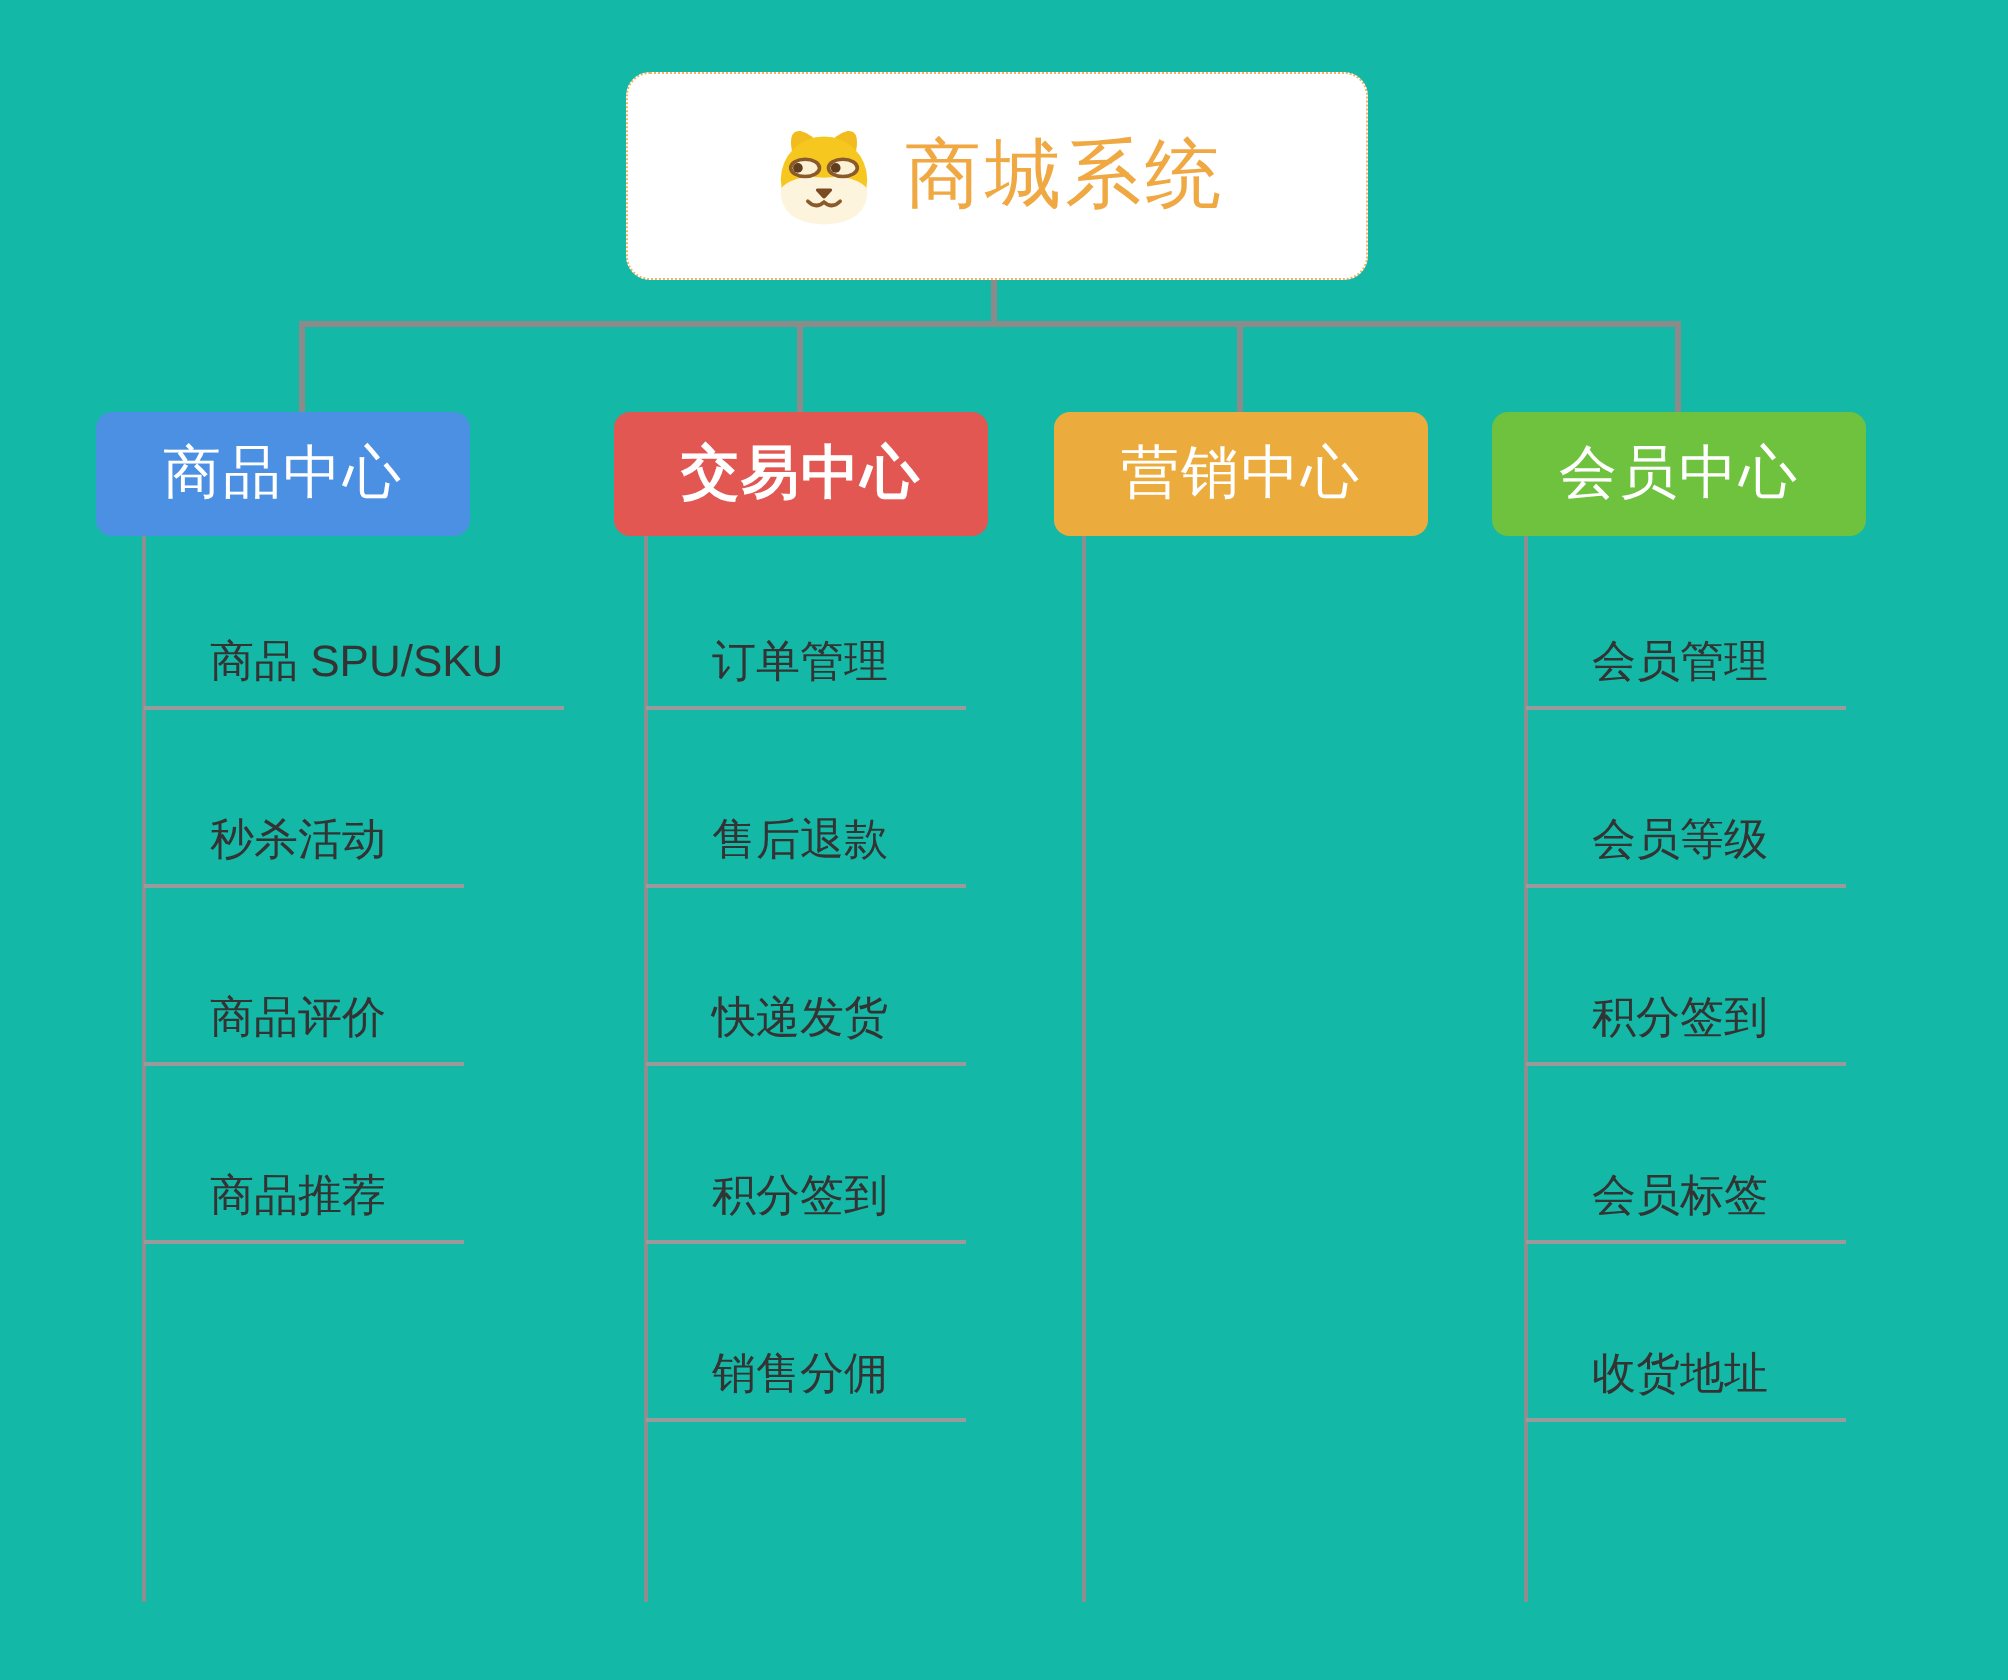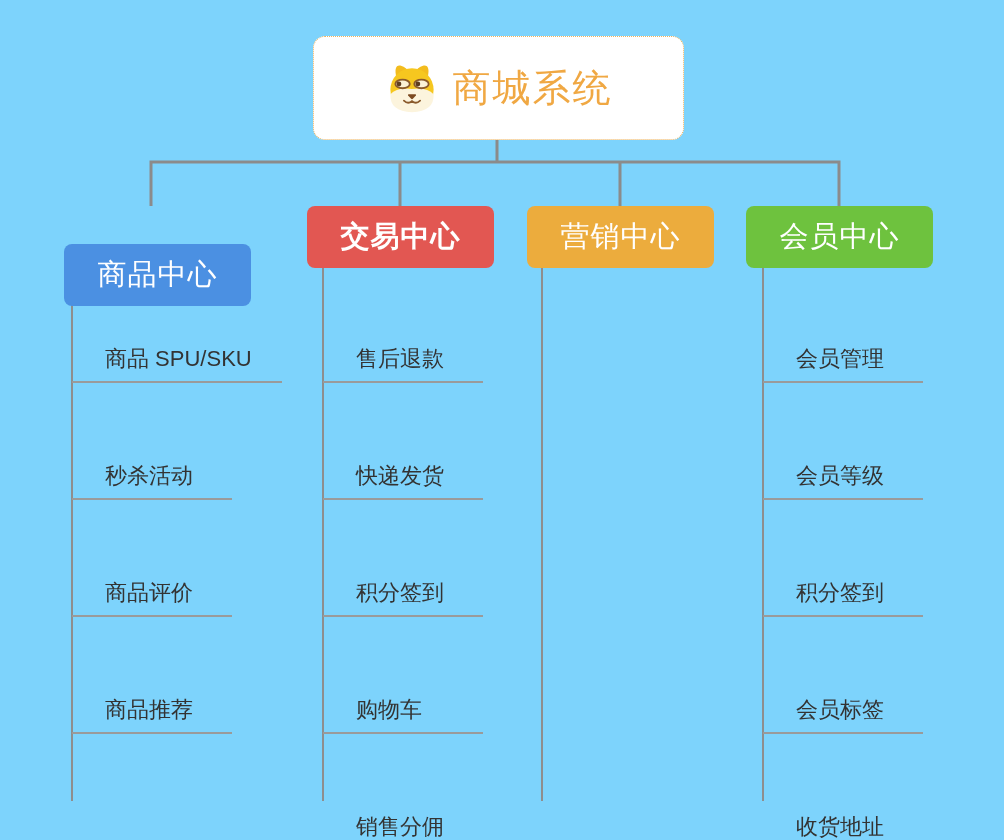--- a/index.html
+++ b/index.html
@@ -1,16 +1,16 @@
 <!DOCTYPE html>
 <html><head>
 <meta charset="utf-8">
 <style>
   html,body{margin:0;padding:0;background:#f5f5f3;font-family:"Liberation Sans","DejaVu Sans",sans-serif;}
-  .canvas{position:relative;width:1004px;height:840px;background:#7dd3fc;overflow:hidden;}
+  .canvas{position:relative;width:1004px;height:840px;background:#14b8a6;overflow:hidden;}
 
   
   .connectors{position:absolute;left:0;top:0;width:1004px;height:840px;pointer-events:none;}
 
   
   .root-node{
     position:absolute;left:313px;top:36px;width:371px;height:104px;
     background:#ffffff;border:1px dotted #efb45f;border-radius:12px;
     display:flex;align-items:center;justify-content:center;gap:14px;
     box-sizing:border-box;cursor:pointer;
@@ -18,33 +18,33 @@
   .root-title{font-size:38px;letter-spacing:2px;font-weight:500;color:#f0a843;line-height:1;}
   .doge{width:54px;height:54px;flex:0 0 auto;}
 
   
   .branch-header{
     position:absolute;top:206px;width:187px;height:62px;border-radius:8px;
     color:#ffffff;font-size:29px;letter-spacing:1px;
     display:flex;align-items:center;justify-content:center;
     box-sizing:border-box;cursor:pointer;
   }
-  .bh1{left:64px;margin-top:38px;} .bh2{left:307px;font-weight:bold;} .bh3{left:527px;} .bh4{left:746px;}
+  .bh1{left:48px;} .bh2{left:307px;font-weight:bold;} .bh3{left:527px;} .bh4{left:746px;}
 
   
   .children{
     position:absolute;top:268px;margin:0;padding:0;list-style:none;
   }
   .cl1{left:72px;} .cl2{left:323px;} .cl3{left:542px;} .cl4{left:763px;}
   .children li{
     box-sizing:border-box;height:89px;width:fit-content;min-width:160px;
     display:flex;align-items:flex-end;
     padding:0 30px 7px 33px;
     border-bottom:2px solid #9a9a9a;
-    font-size:22px;color:#333333;white-space:nowrap;cursor:pointer;margin-top:28px;
+    font-size:22px;color:#333333;white-space:nowrap;cursor:pointer;
   }
   .children li:first-child{height:87px;}
 </style>
 </head>
 <body>
 
 <div class="canvas">
 
   <svg class="connectors" xmlns="http://www.w3.org/2000/svg">
     <g fill="none" stroke-width="3" stroke="#8B8B8B">
@@ -83,24 +83,24 @@
   <div class="branch-header bh4" style="background: rgb(110, 194, 62);">会员中心</div>
 
   <ul class="children cl1">
     <li>商品 SPU/SKU</li>
     <li>秒杀活动</li>
     <li>商品评价</li>
     <li>商品推荐</li>
   </ul>
 
   <ul class="children cl2">
+    <li>订单管理</li>
     <li>售后退款</li>
     <li>快递发货</li>
     <li>积分签到</li>
-    <li>购物车</li>
     <li>销售分佣</li>
   </ul>
 
 
   <ul class="children cl4">
     <li>会员管理</li>
     <li>会员等级</li>
     <li>积分签到</li>
     <li>会员标签</li>
     <li>收货地址</li>

